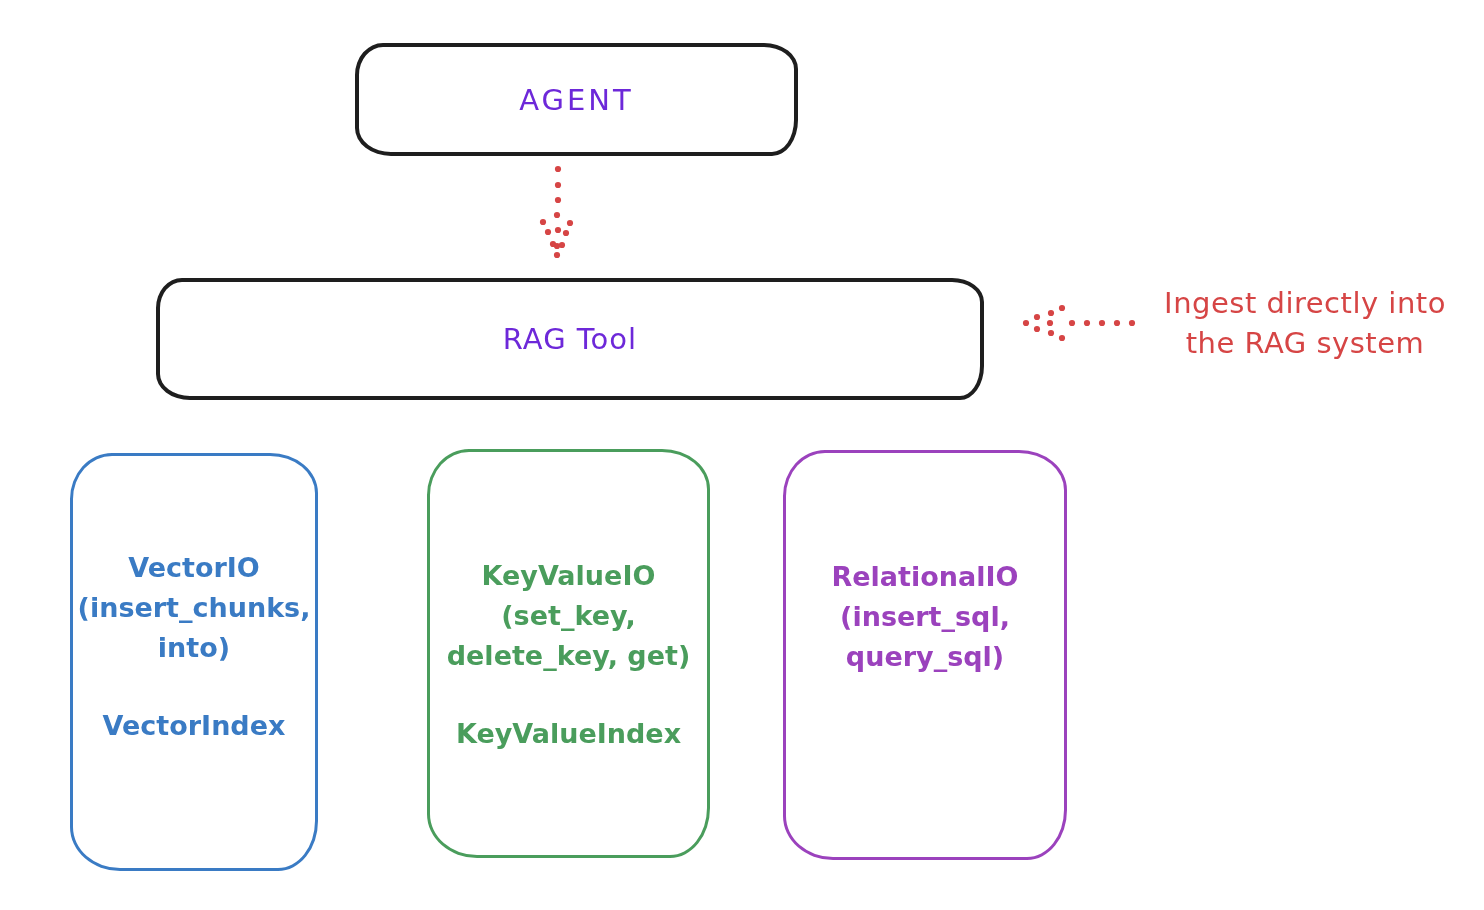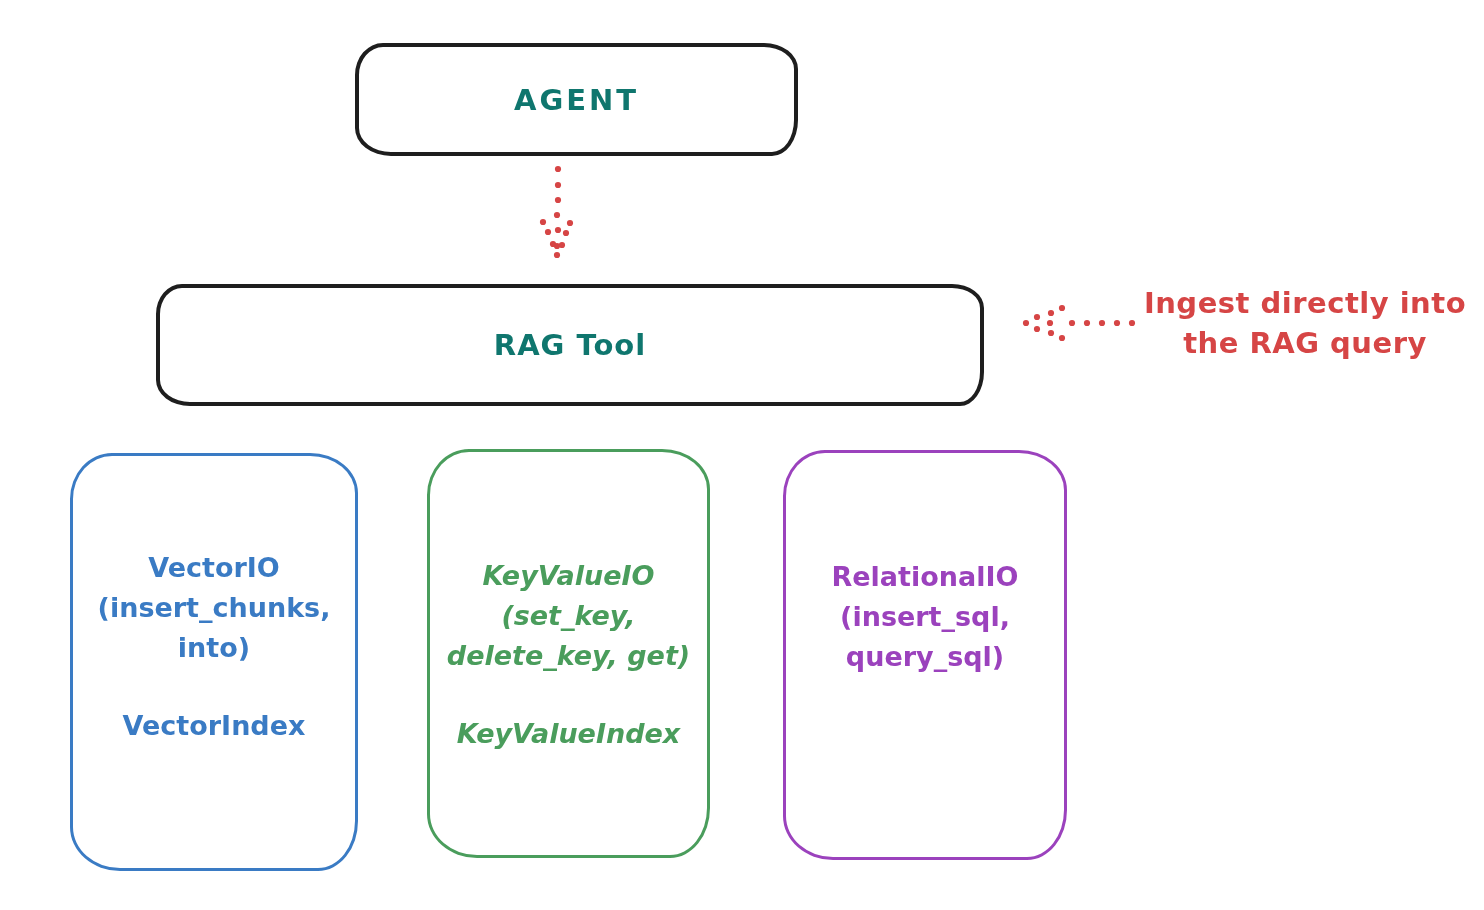--- a/index.html
+++ b/index.html
@@ -19,32 +19,32 @@
     position: absolute;
     box-sizing: border-box;
     display: flex;
     align-items: center;
     justify-content: center;
     background: #ffffff;
   }
   
   .box.black {
     border: 4px solid #1e1e1e;
-    color: #0f766e;
-    font-weight: 700;
+    color: #6d28d9;
+    font-weight: 400;
     font-size: 29px;
   }
   .agent-box {
     left: 355px; top: 43px;
     width: 443px; height: 113px;
     border-radius: 28px 34px 26px 36px / 32px 26px 36px 28px;
     letter-spacing: 3px;
   }
   .rag-box {
-    left: 156px; top: 284px;
+    left: 156px; top: 278px;
     width: 828px; height: 122px;
     border-radius: 26px 32px 24px 34px / 30px 24px 34px 26px;
     letter-spacing: 1px;
     text-align: center;
   }
   
   .io-box {
     border-width: 3.5px;
     border-style: solid;
     border-radius: 42px 48px 40px 50px / 46px 40px 50px 44px;
@@ -52,42 +52,42 @@
     font-weight: 600;
     font-size: 27px;
   }
   .io-box .box-text {
     width: 100%;
     text-align: center;
     line-height: 40px;
   }
   .io-box .spacer { height: 38px; }
   .io-blue {
-    left: 70px; top: 453px; width: 288px; height: 418px;
+    left: 70px; top: 453px; width: 248px; height: 418px;
     border-color: #3a7bc4; color: #3a7bc4;
   }
   .io-blue .box-text { margin-top: 92px; }
   .io-green {
     left: 427px; top: 449px; width: 283px; height: 409px;
     border-color: #4a9d5c; color: #4a9d5c;
   }
-  .io-green .box-text { margin-top: 104px; font-style: italic; }
+  .io-green .box-text { margin-top: 104px; }
   .io-purple {
     left: 783px; top: 450px; width: 284px; height: 410px;
     border-color: #9b42bd; color: #9b42bd;
   }
   .io-purple .box-text { margin-top: 104px; }
 
   .annotation {
     position: absolute;
     left: 1140px; top: 283px;
     width: 330px;
     text-align: center;
     color: #d64545;
-    font-weight: 700;
+    font-weight: 400;
     font-size: 29px;
     line-height: 40px;
     letter-spacing: 0.5px;
   }
   svg.arrow-layer {
     position: absolute;
     left: 0; top: 0;
     pointer-events: none;
   }
 </style>
@@ -136,21 +136,21 @@
       <circle cx="1072" cy="323" r="3.1"></circle>
       <circle cx="1087" cy="323" r="3.1"></circle>
       <circle cx="1102" cy="323" r="3.1"></circle>
       <circle cx="1117" cy="323" r="3.1"></circle>
       <circle cx="1132" cy="323" r="3.1"></circle>
     </g>
   </svg>
 
   <div class="annotation">
     <div>Ingest directly into</div>
-    <div>the RAG query</div>
+    <div>the RAG system</div>
   </div>
 
   <div class="box io-box io-blue">
     <div class="box-text">
       <div>VectorIO</div>
       <div>(insert_chunks,</div>
       <div>into)</div>
       <div class="spacer"></div>
       <div>VectorIndex</div>
     </div>

